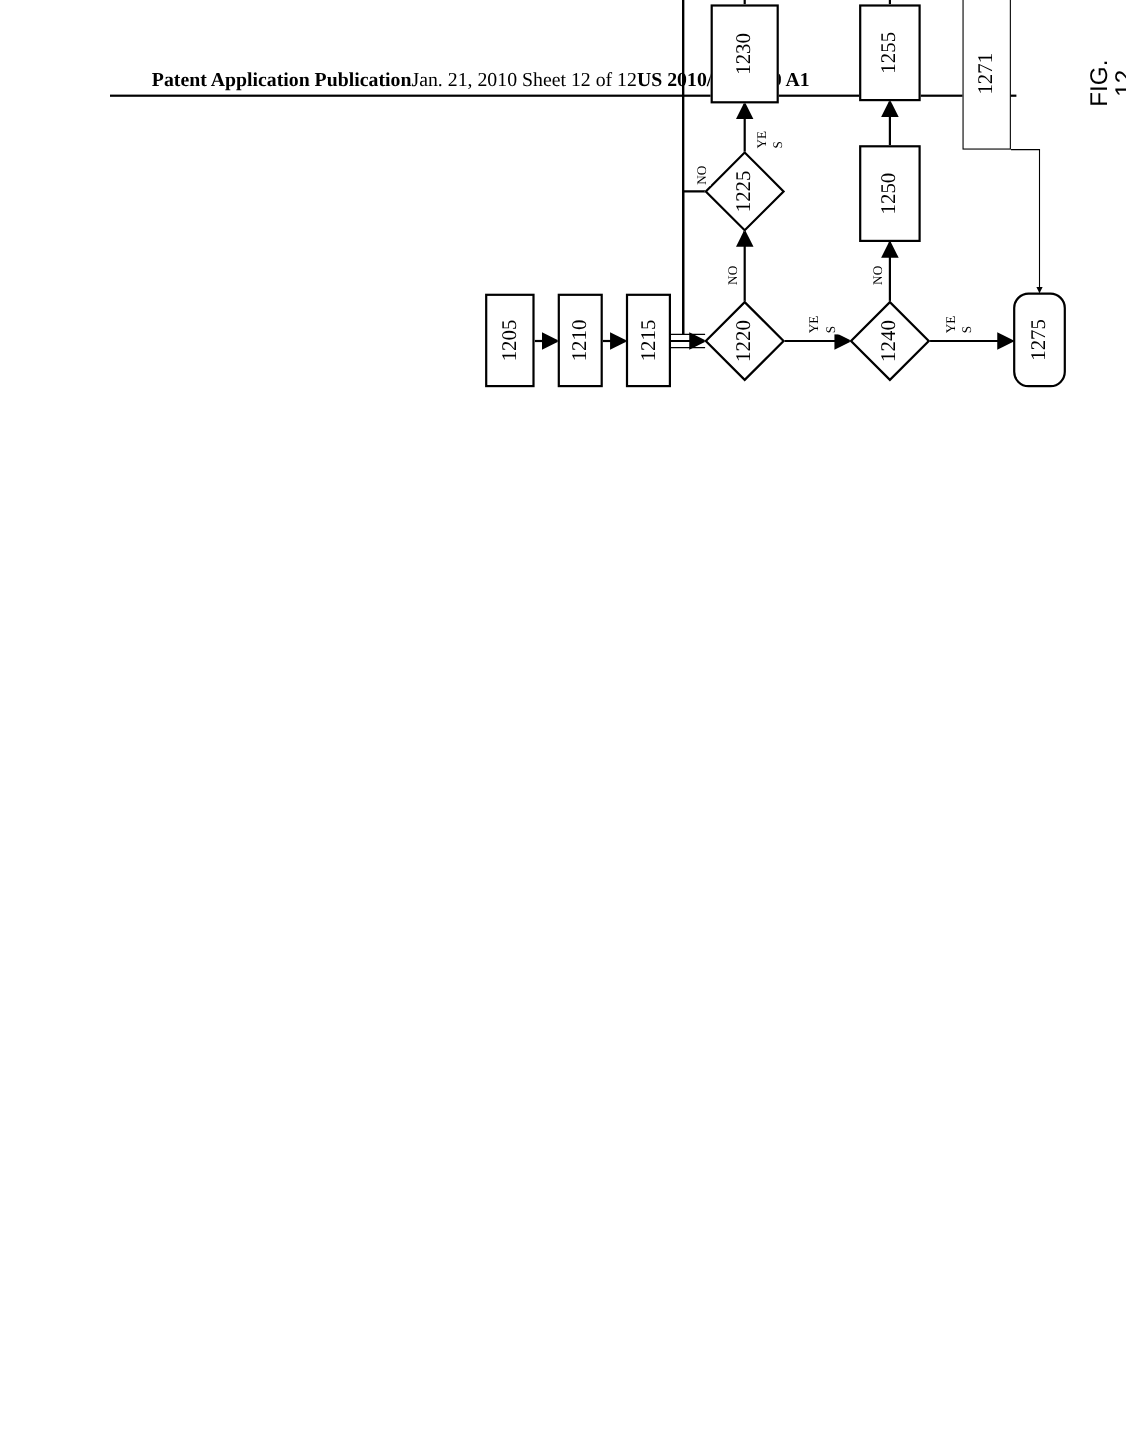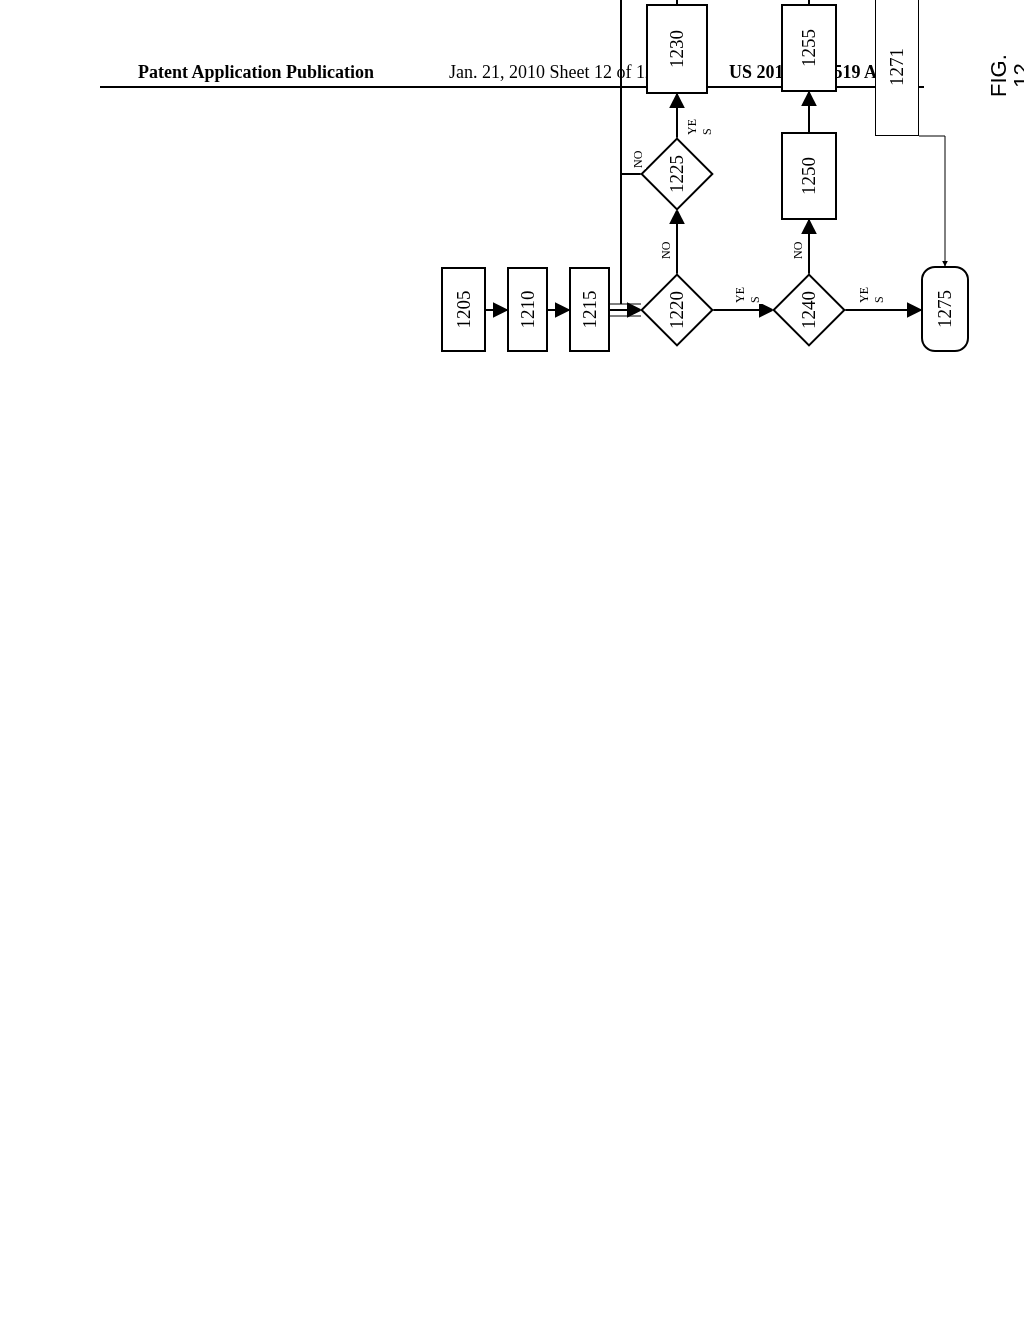--- a/index.html
+++ b/index.html
@@ -10,21 +10,21 @@
     background: #fff;
     font-family: "Times New Roman", Times, serif;
     position: relative;
   }
   .header-row {
     position: absolute;
     top: 62px;
     left: 0;
     width: 1024px;
     display: flex;
-    justify-content: space-between;
+    justify-content: flex-start;
     padding: 0 138px 0 138px;
     font-family: "Times New Roman", serif;
   }
   .header-left { font-weight: bold; font-size: 18px; }
   .header-mid  { font-size: 18px; }
   .header-rt   { font-weight: bold; font-size: 18px; }
   .hr {
     position: absolute;
     top: 86px;
     left: 100px;

